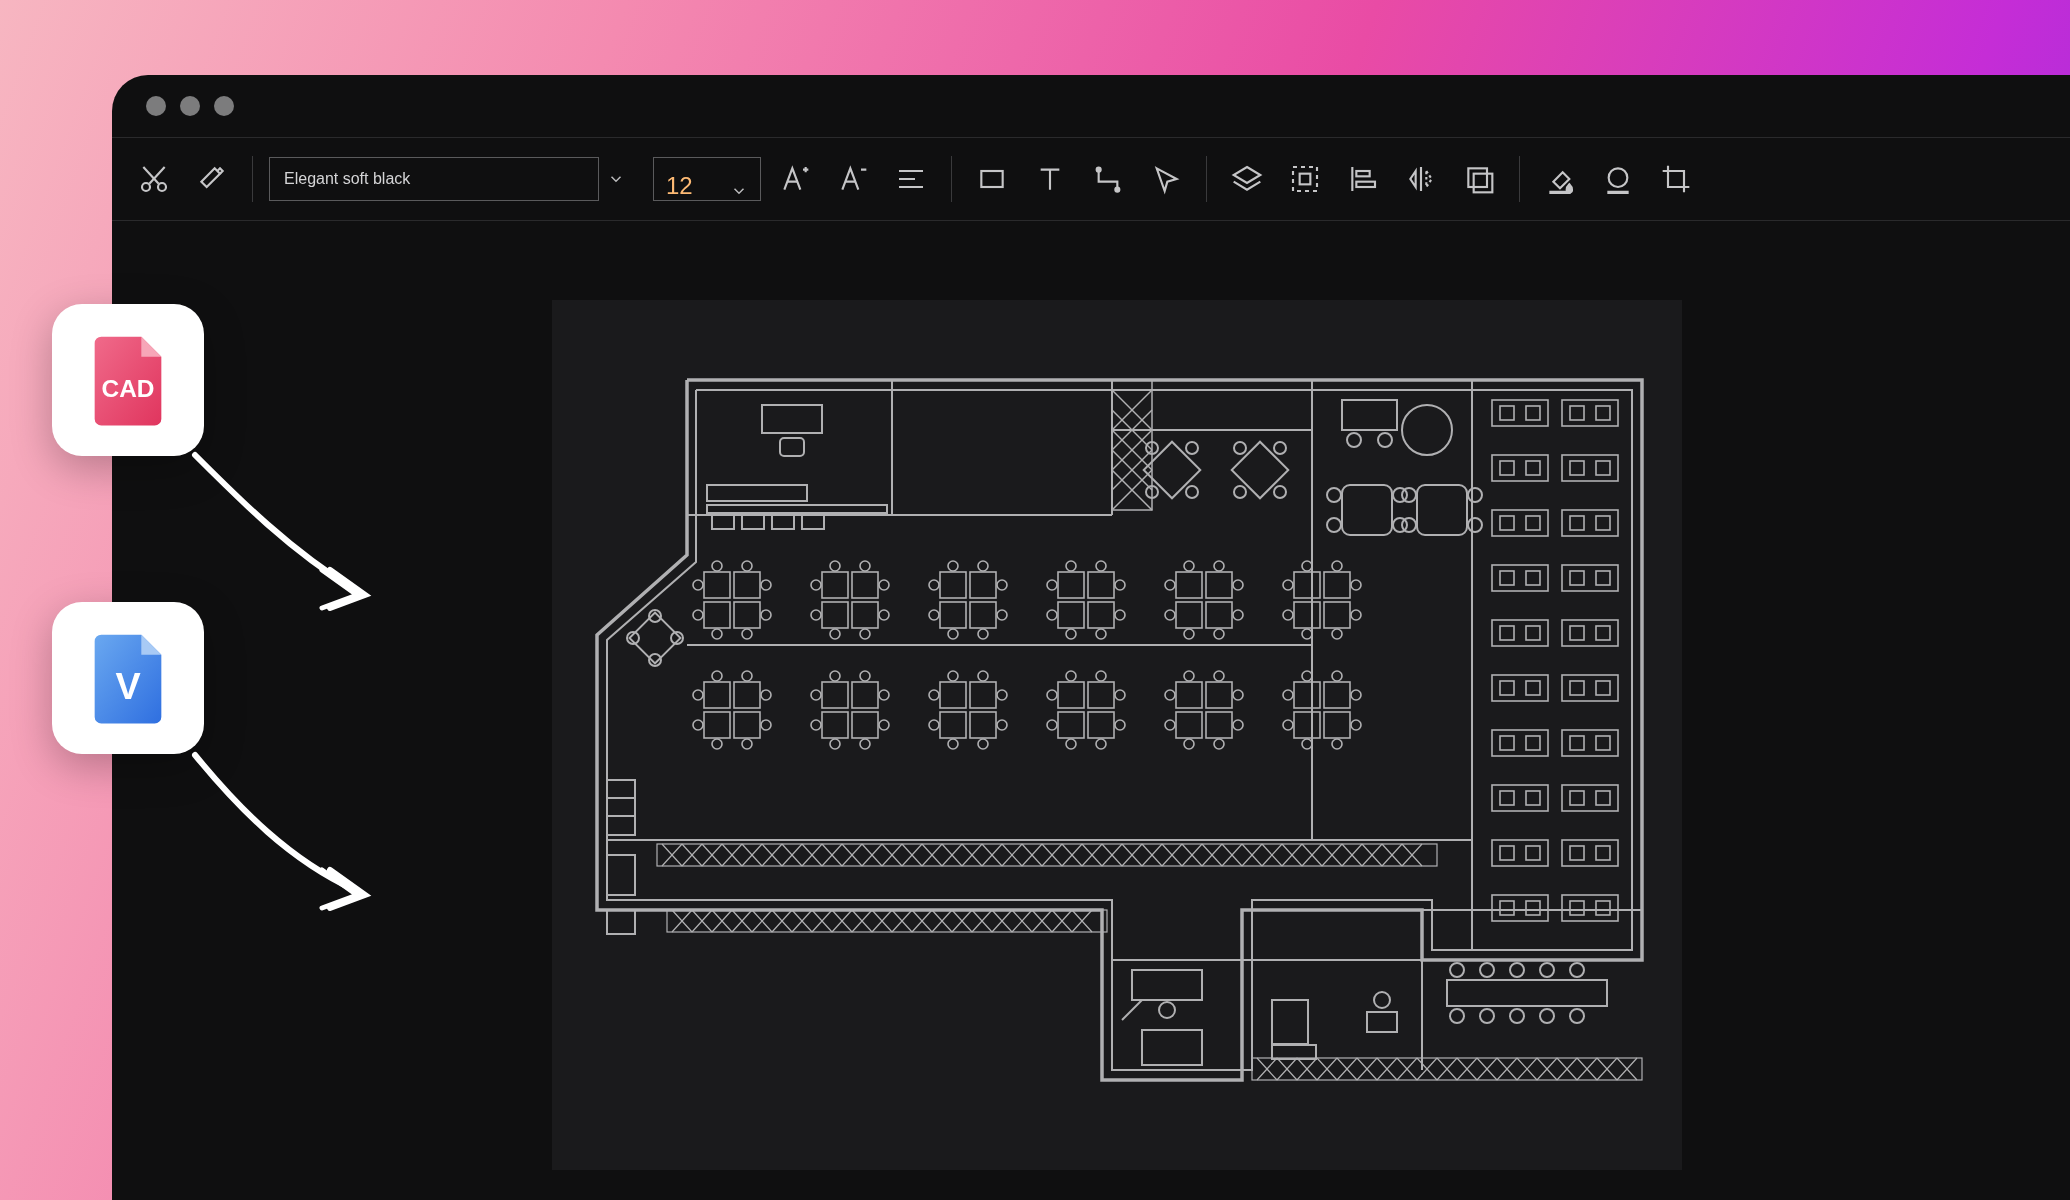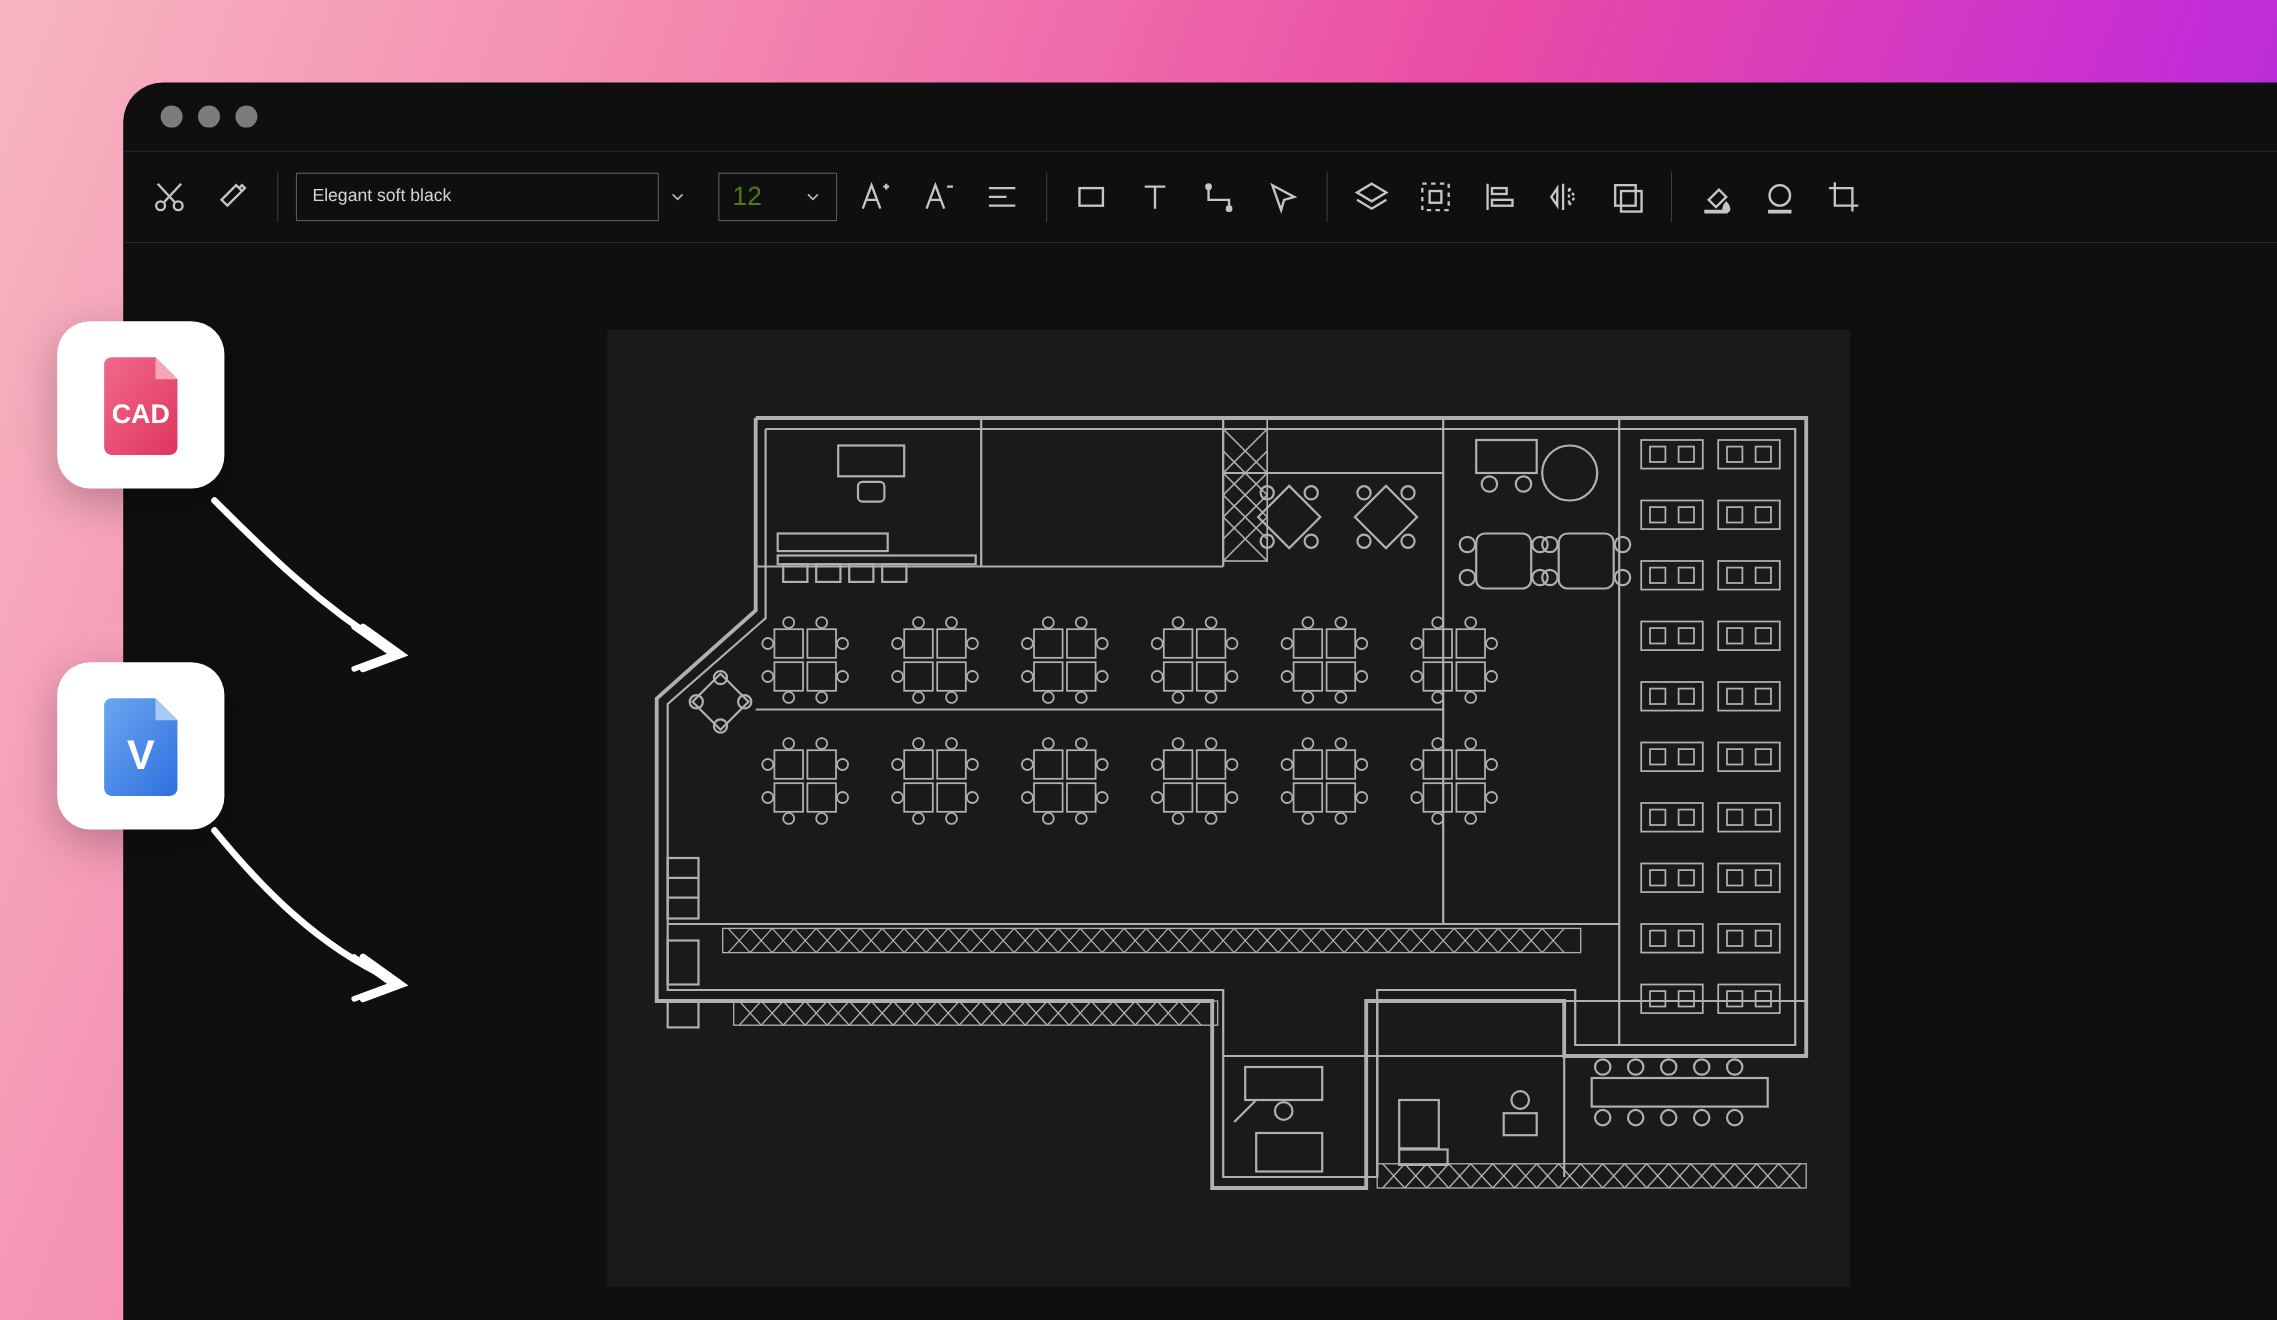--- a/index.html
+++ b/index.html
@@ -60,23 +60,23 @@
     display: flex; align-items: center;
     border: 1px solid #5a5a5c; height: 44px;
     padding: 0 14px; width: 330px;
     color: #d4d4d6; font-size: 16px;
     justify-content: flex-start;
     position: relative;
   }
   .font-wrap { display:flex; align-items:center; gap: 8px; margin-right: 18px; }
 
   .size-select {
-    display:flex; align-items:center; justify-content:space-between;
+    display:flex; align-items:flex-end; justify-content:space-between;
     border: 1px solid #5a5a5c; height: 44px; width: 108px;
-    padding: 0 12px; color:#4d7c0f; font-size:24px;
+    padding: 0 12px; color:#fdba74; font-size:24px;
   }
 
   .canvas-area {
     position: absolute;
     top: 225px;
     left: 440px;
     width: 1130px;
     height: 870px;
     background: #1a1a1c;
   }
@@ -664,21 +664,21 @@
           <g transform="translate(1010,595)">
             <rect x="0" y="0" width="56" height="26"></rect>
             <rect x="8" y="6" width="14" height="14"></rect>
             <rect x="34" y="6" width="14" height="14"></rect>
           </g>
         </g>
       </svg>
   </div>
 </div>
 
-<div class="file-badge" style="top:292px; left:52px;">
+<div class="file-badge" style="top:304px; left:52px;">
   <svg viewBox="0 0 80 90">
     <defs>
         <linearGradient id="gcad" x1="0" y1="0" x2="1" y2="1">
           <stop offset="0" stop-color="#f06a8a"></stop>
           <stop offset="1" stop-color="#e0355e"></stop>
         </linearGradient>
       </defs>
     <path d="M12 6 H52 L70 24 V80 A6 6 0 0 1 64 86 H16 A6 6 0 0 1 10 80 V12 A6 6 0 0 1 16 6 Z" fill="url(#gcad)"></path>
     <path d="M52 6 V24 H70 Z" fill="#f7a6b8"></path>
     <text x="40" y="60" text-anchor="middle" font-size="22" font-weight="700" fill="#fff" font-family="Arial">CAD</text>

